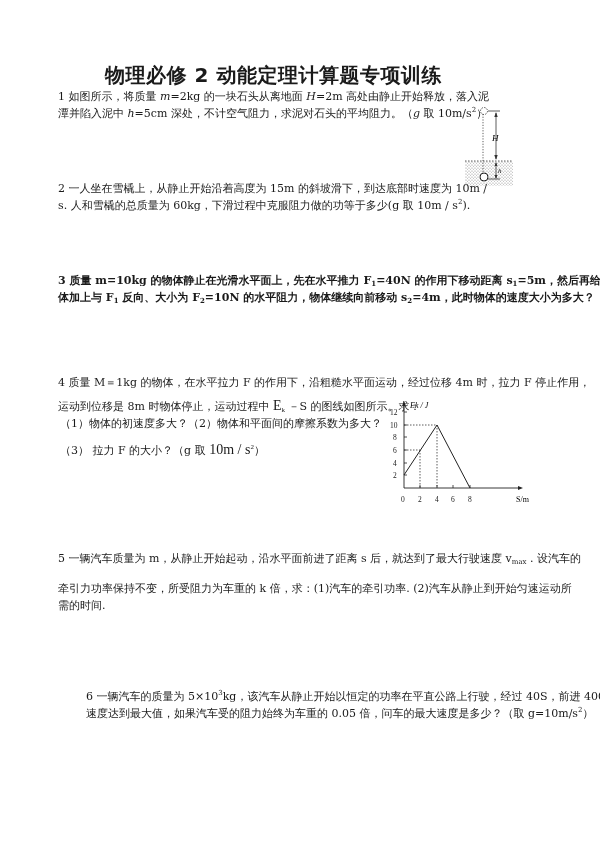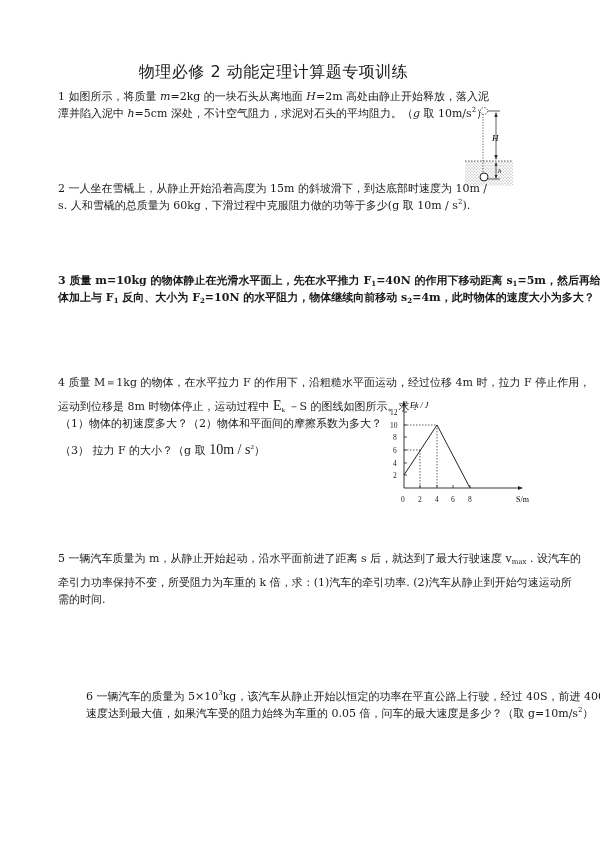--- a/index.html
+++ b/index.html
@@ -3,39 +3,39 @@
 <meta charset="utf-8">
 <style>
   html, body { margin: 0; padding: 0; background: #ffffff; }
   body {
     width: 600px; height: 850px; position: relative; overflow: hidden;
     font-family: "DejaVu Serif", "Liberation Serif", serif;
     color: #1a1a1a;
   }
   .title {
     position: absolute; top: 62px; left: 0; width: 547px;
-    text-align: center; font-size: 16px; font-weight: normal;
+    text-align: center; font-size: 20px; font-weight: bold;
     font-family: "DejaVu Sans", "Liberation Sans", sans-serif;
     letter-spacing: 0.5px;
   }
   .q { position: absolute; left: 58px; font-size: 11px; line-height: 17px; }
   .q p { margin: 0; white-space: nowrap; }
   sup { font-size: 7px; vertical-align: 5px; line-height: 0; }
   sub { font-size: 7px; vertical-align: -2px; line-height: 0; }
   i { font-style: italic; }
   .big { font-size: 14px; font-family: "Liberation Serif", serif; }
   #q1 { top: 88px; }
   #q2 { top: 180px; }
   #q3 { top: 272px; font-weight: bold; }
   #q4 { top: 374px; }
   #q4 p.line2 { margin-top: 6px; }
   #q4 p.sub1 { padding-left: 2px; }
   #q4 p.sub3 { margin-top: 9px; padding-left: 2px; }
   #q5 { top: 550px; }
-  #q5 p.l2 { margin-top: 7px; }
+  #q5 p.l2 { margin-top: 13px; }
   #q6 { top: 688px; margin-left: 28px; }
   .fig1 { position: absolute; left: 462px; top: 98px; width: 80px; height: 90px; }
   .fig2 { position: absolute; left: 380px; top: 398px; width: 160px; height: 108px; }
 </style>
 </head>
 <body>
 
 <div class="title">物理必修 2 动能定理计算题专项训练</div>
 
 <div class="q" id="q1">

